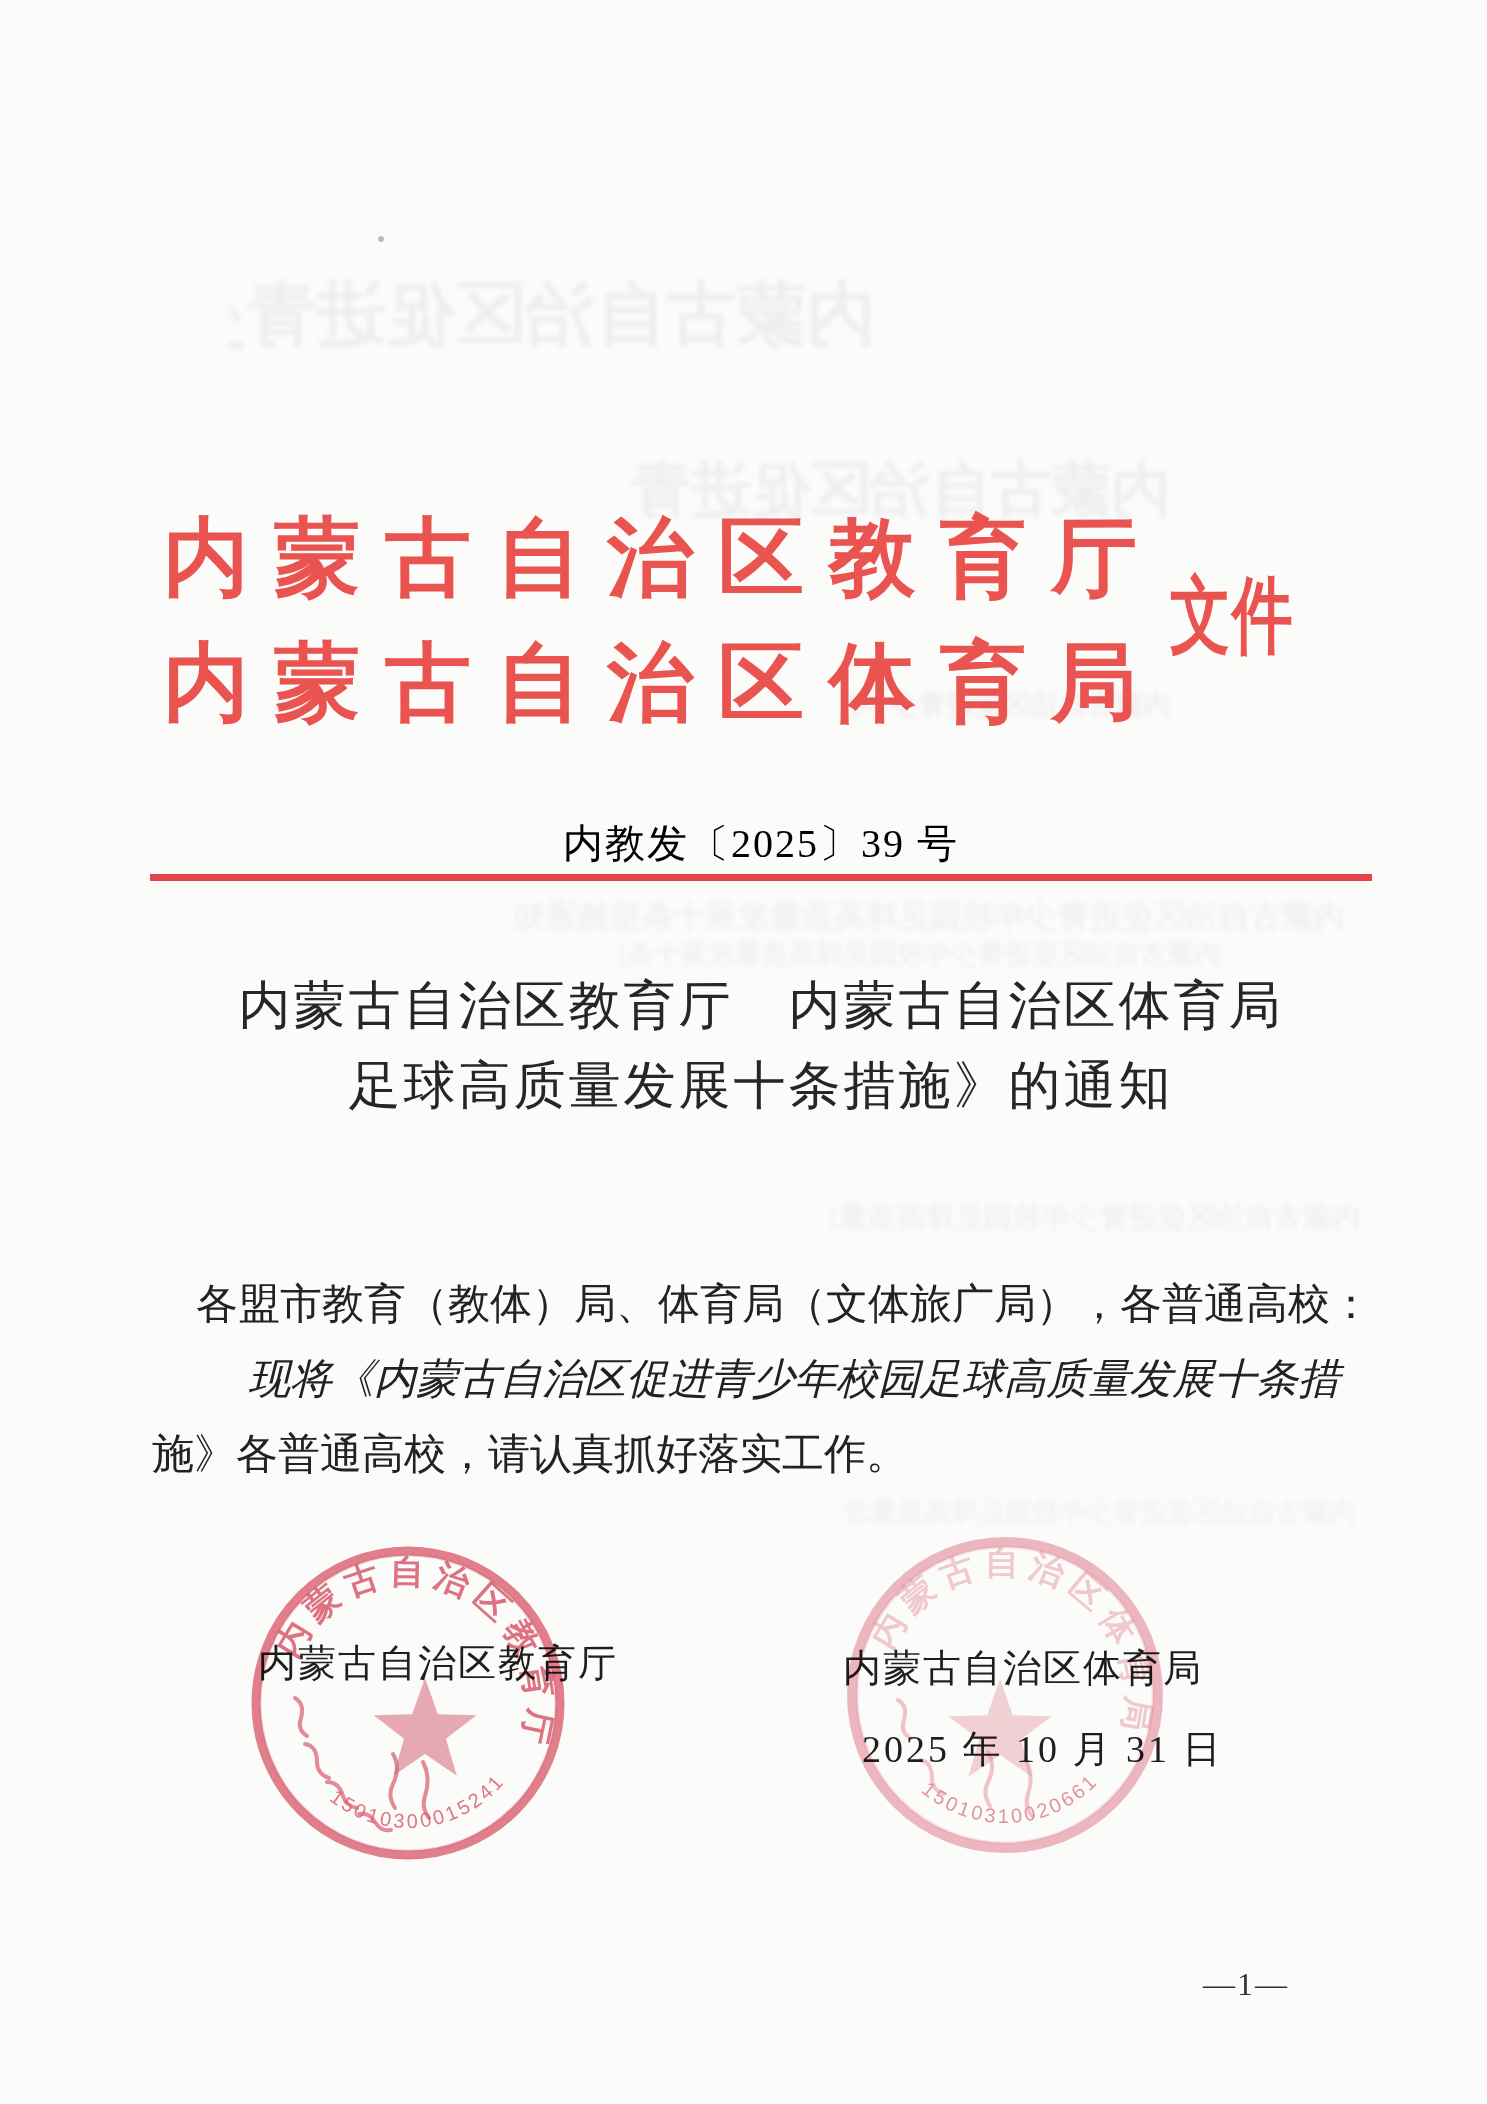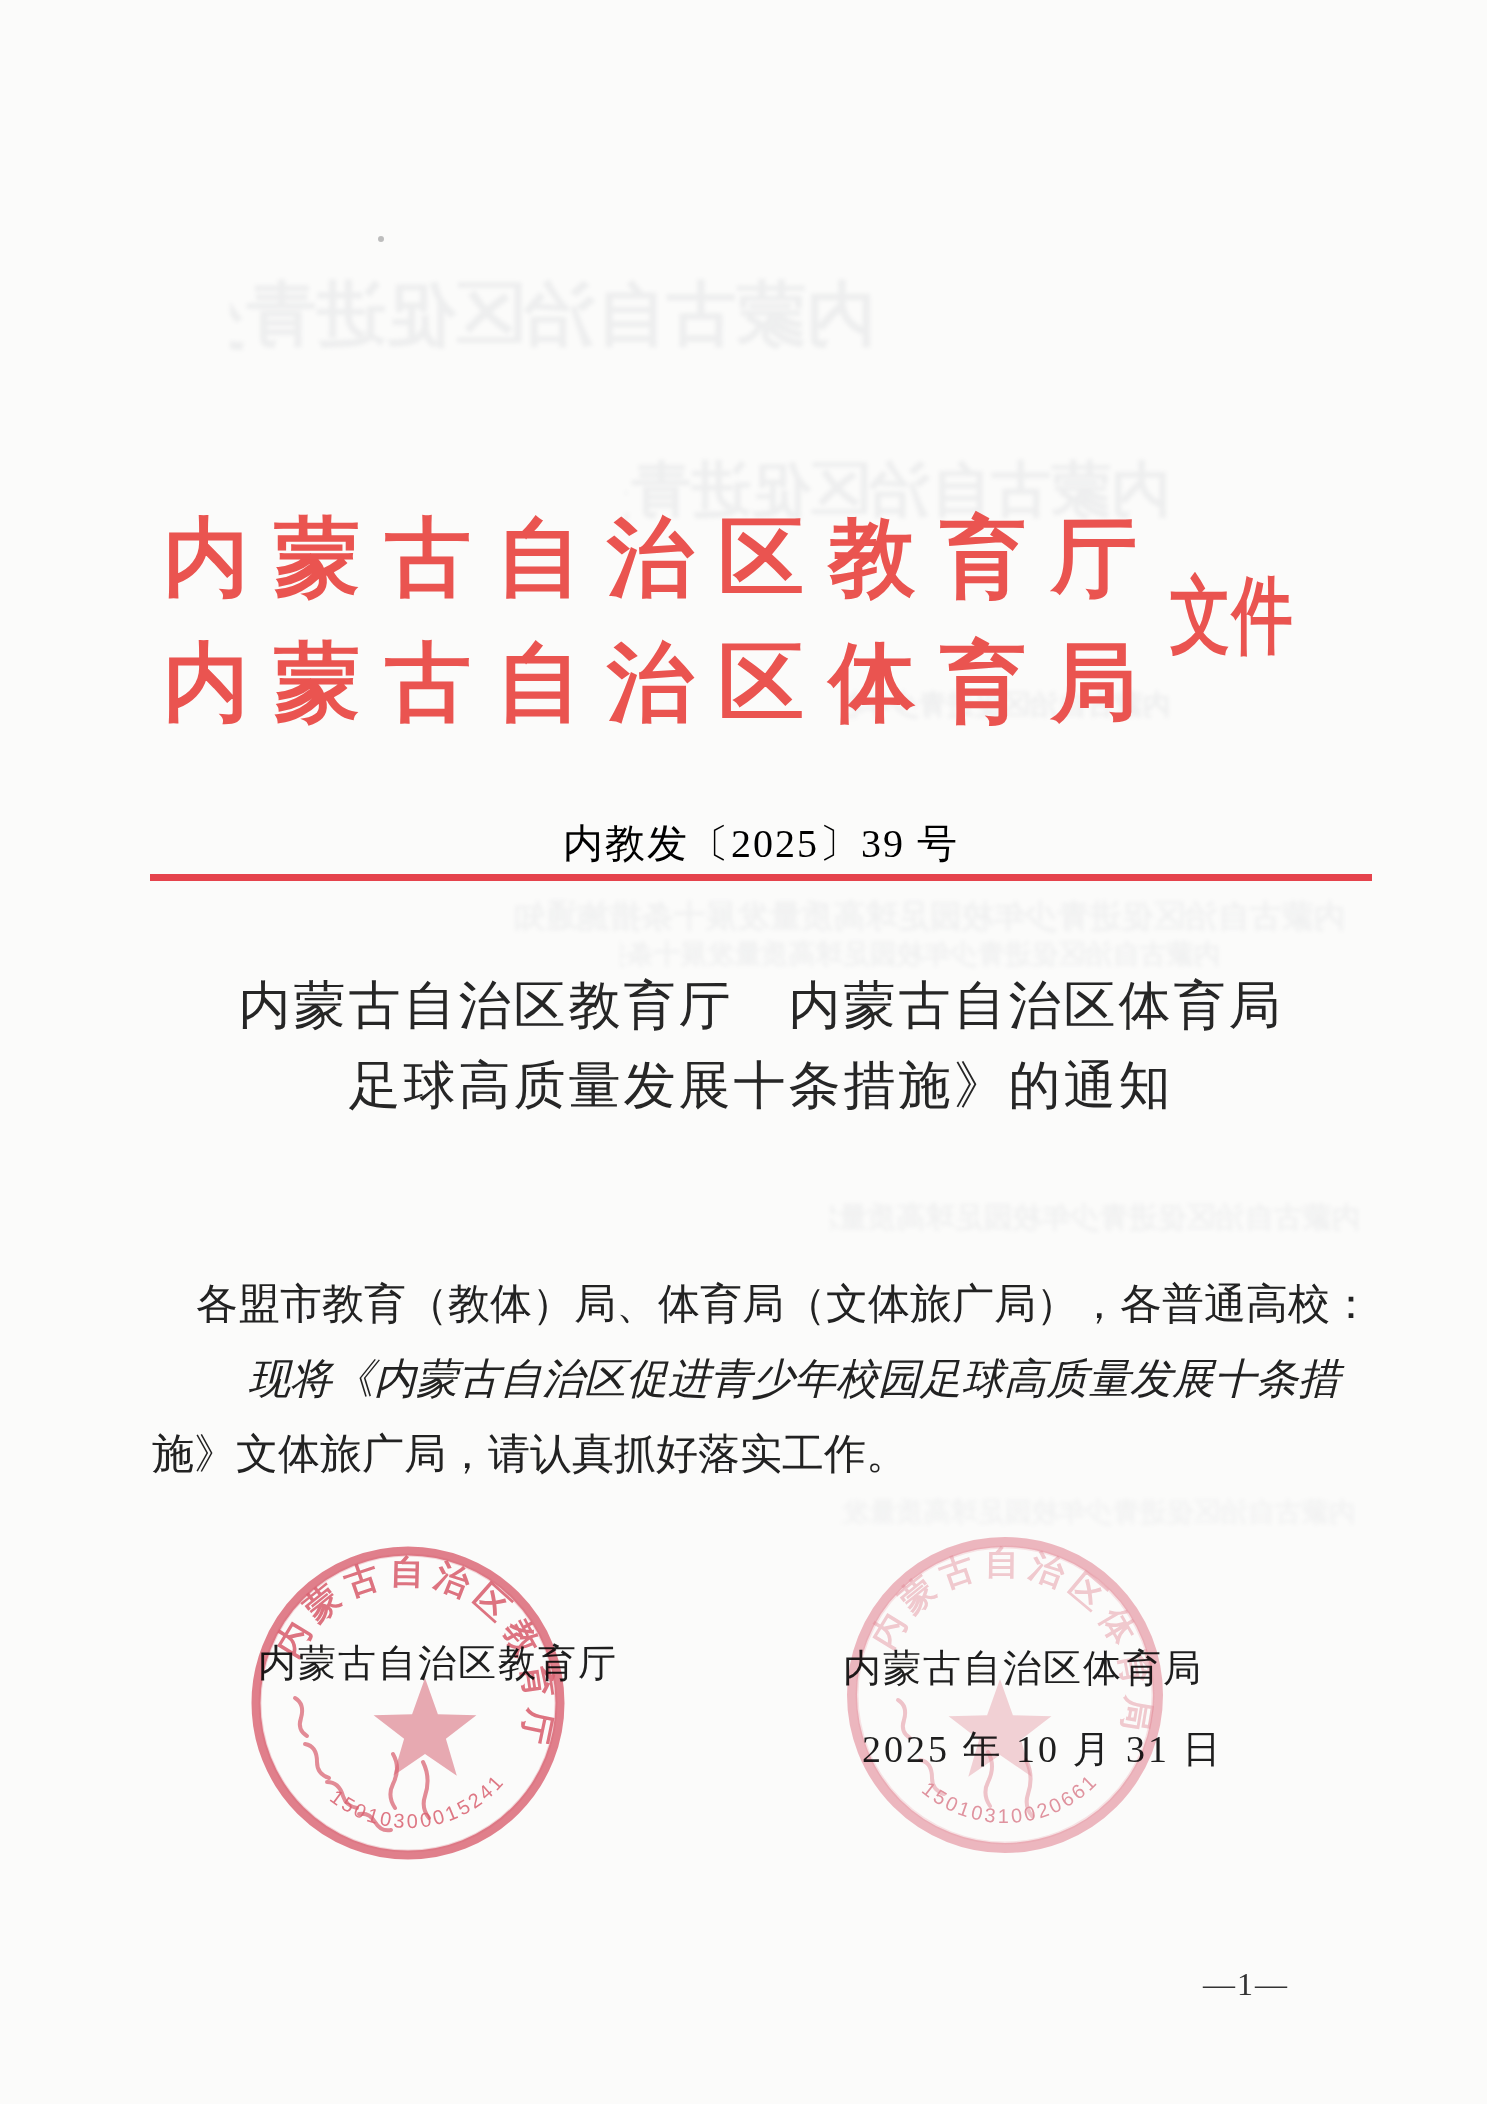--- a/index.html
+++ b/index.html
@@ -58,21 +58,21 @@
 <div class="abs doc-number">内教发〔2025〕39 号</div>
 <div class="abs red-rule"></div>
 
 <div class="abs title-block">
   <div>内蒙古自治区教育厅　内蒙古自治区体育局</div>
   <div>足球高质量发展十条措施》的通知</div>
 </div>
 
 <div class="abs body-line" style="left:152px;top:1280px;margin-left:44px;">各盟市教育（教体）局、体育局（文体旅广局），各普通高校：</div>
 <div class="abs body-line" style="left:248px;top:1355px;font-style:italic;">现将《内蒙古自治区促进青少年校园足球高质量发展十条措</div>
-<div class="abs body-line" style="left:152px;top:1430px;">施》文体旅广局，请认真抓好落实工作。</div>
+<div class="abs body-line" style="left:152px;top:1430px;">施》各普通高校，请认真抓好落实工作。</div>
 
 <div class="abs sig" style="left:258px;top:1638px;">内蒙古自治区教育厅</div>
 <div class="abs sig" style="left:843px;top:1643px;">内蒙古自治区体育局</div>
 <div class="abs sig date" style="left:862px;top:1724px;">2025 年 10 月 31 日</div>
 
 <svg class="abs seal" style="left:243px;top:1538px;" width="330" height="330" viewBox="0 0 330 330">
   <defs>
     <path id="arcTopL" d="M 51.5 125.9 A 120 120 0 1 1 277.0 208.0" fill="none"></path>
     <path id="arcBotL" d="M 56.8 227.5 A 125 125 0 0 0 273.3 227.5" fill="none"></path>
   </defs>

